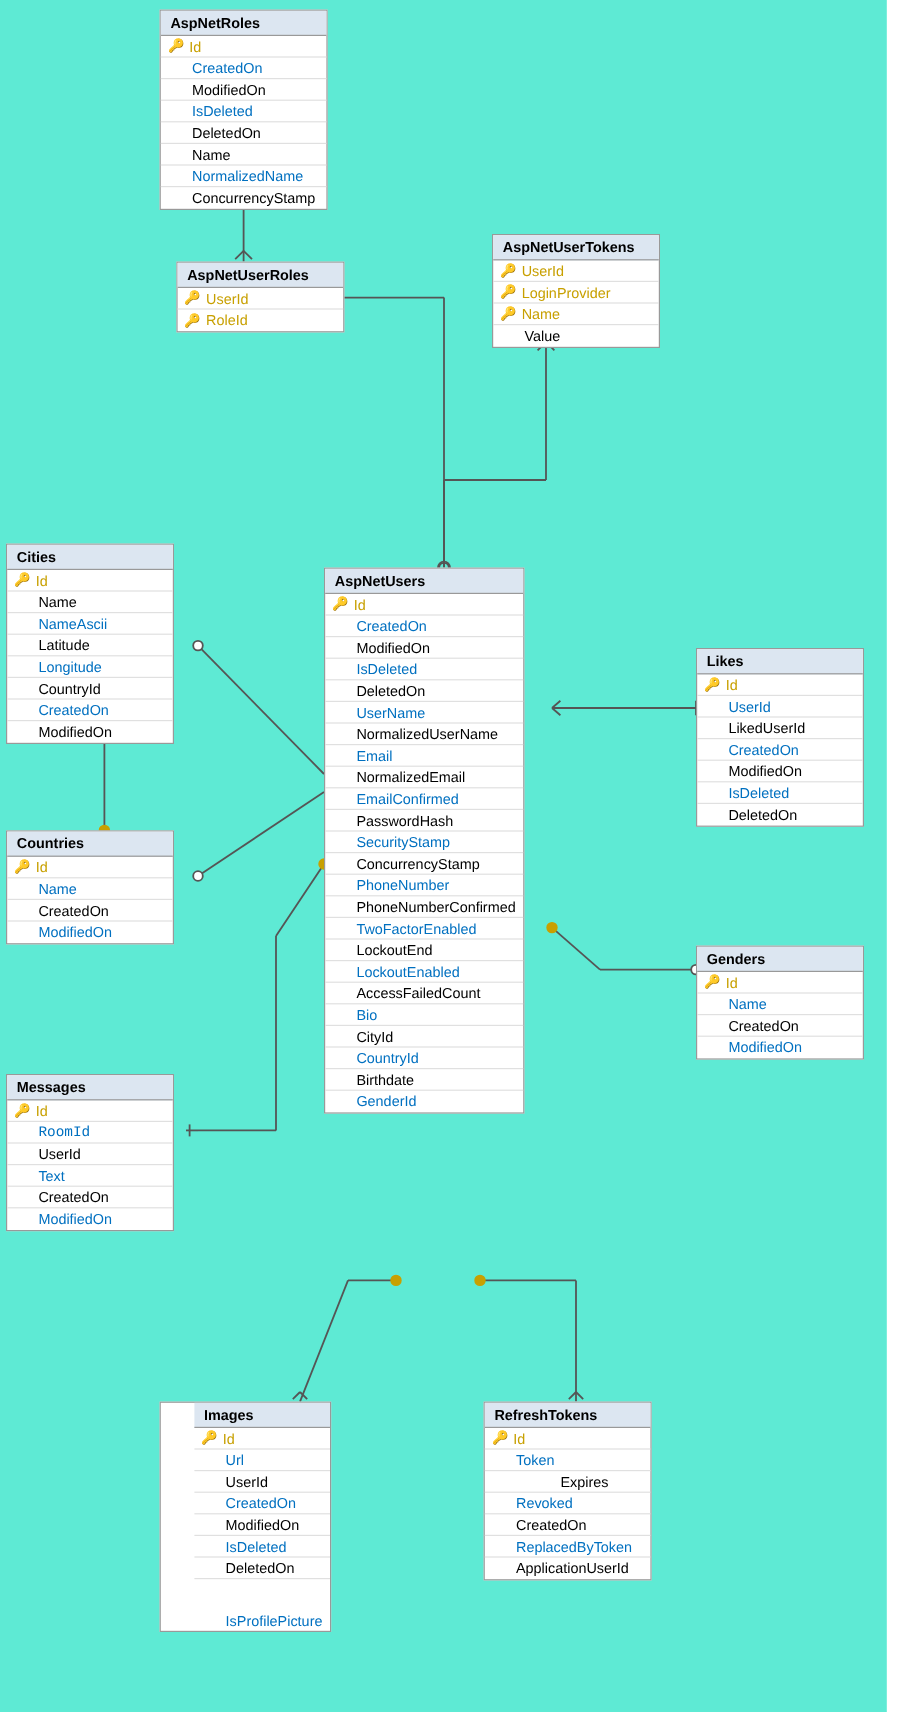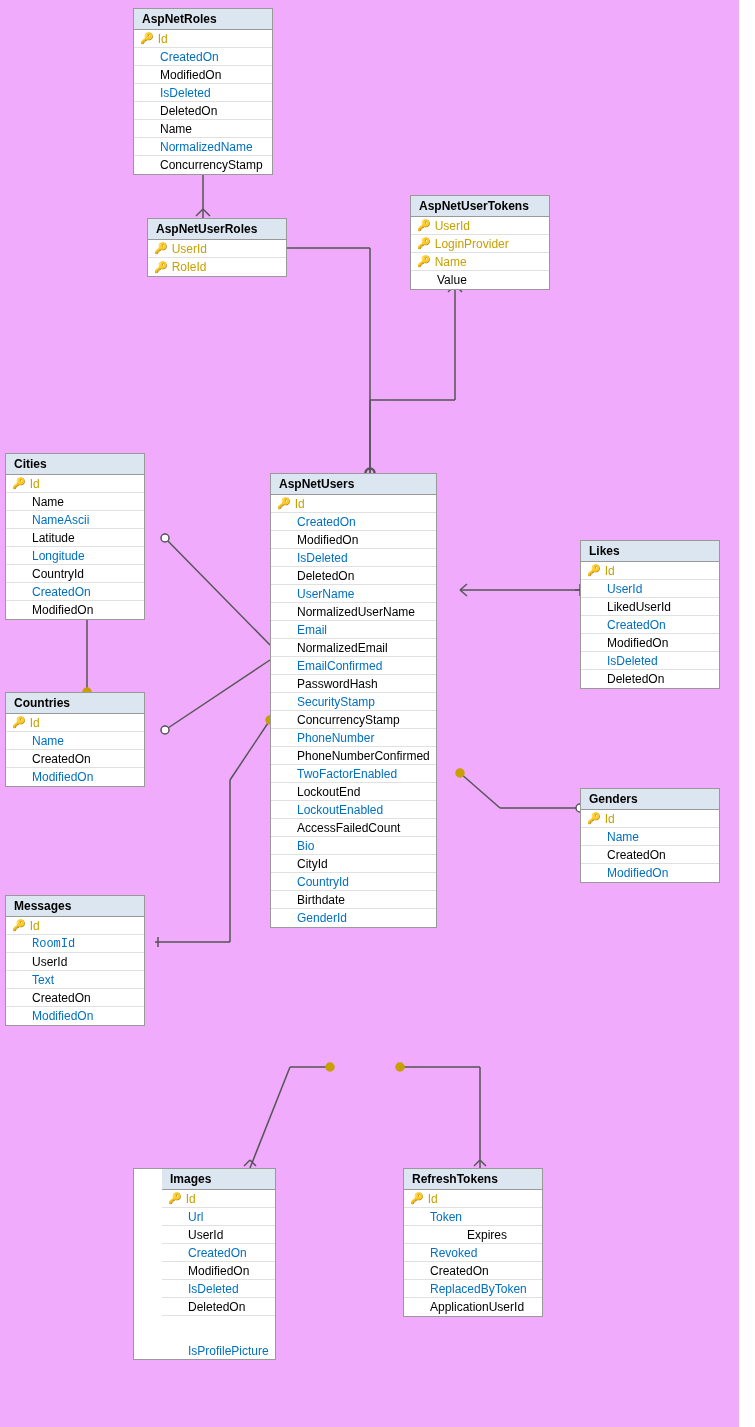--- a/index.html
+++ b/index.html
@@ -9,21 +9,21 @@
       font-size: 12px;
       position: relative;
       width: 755px;
       min-height: 1427px;
       overflow: visible;
     }
     .diagram-canvas {
       position: relative;
       width: 739px;
       height: 1427px;
-      background: #f0abfc;
+      background: #5eead4;
     }
     .entity-table {
       position: absolute;
       border: 1px solid #999;
       background: #fff;
       min-width: 140px;
     }
     .entity-header {
       background: #dce6f1;
       padding: 3px 8px;

